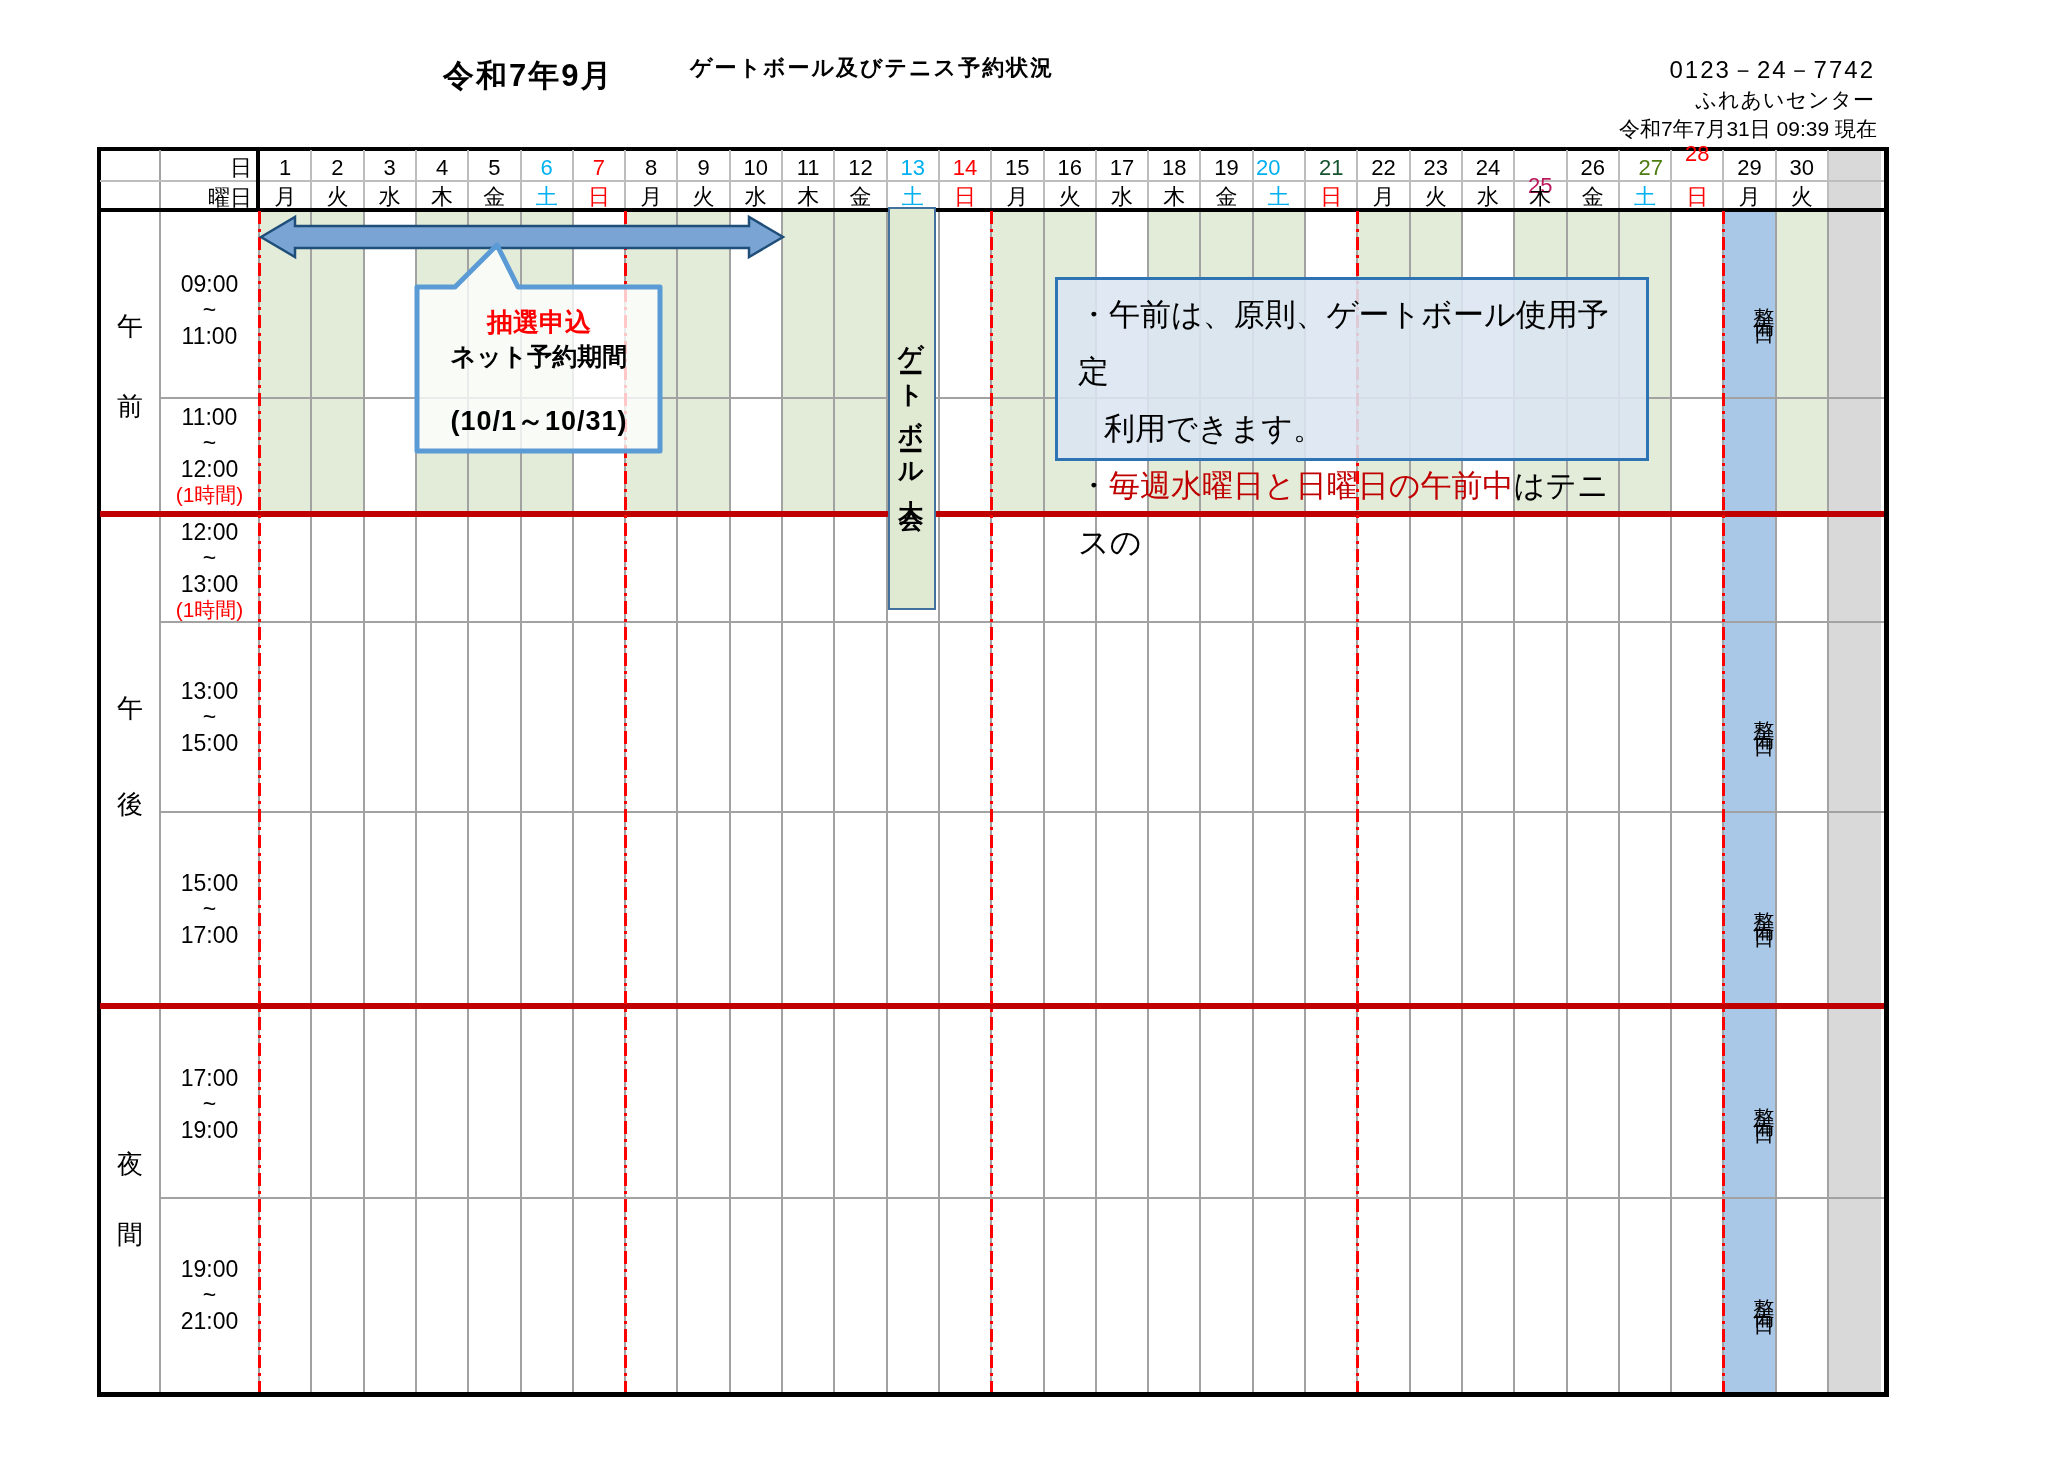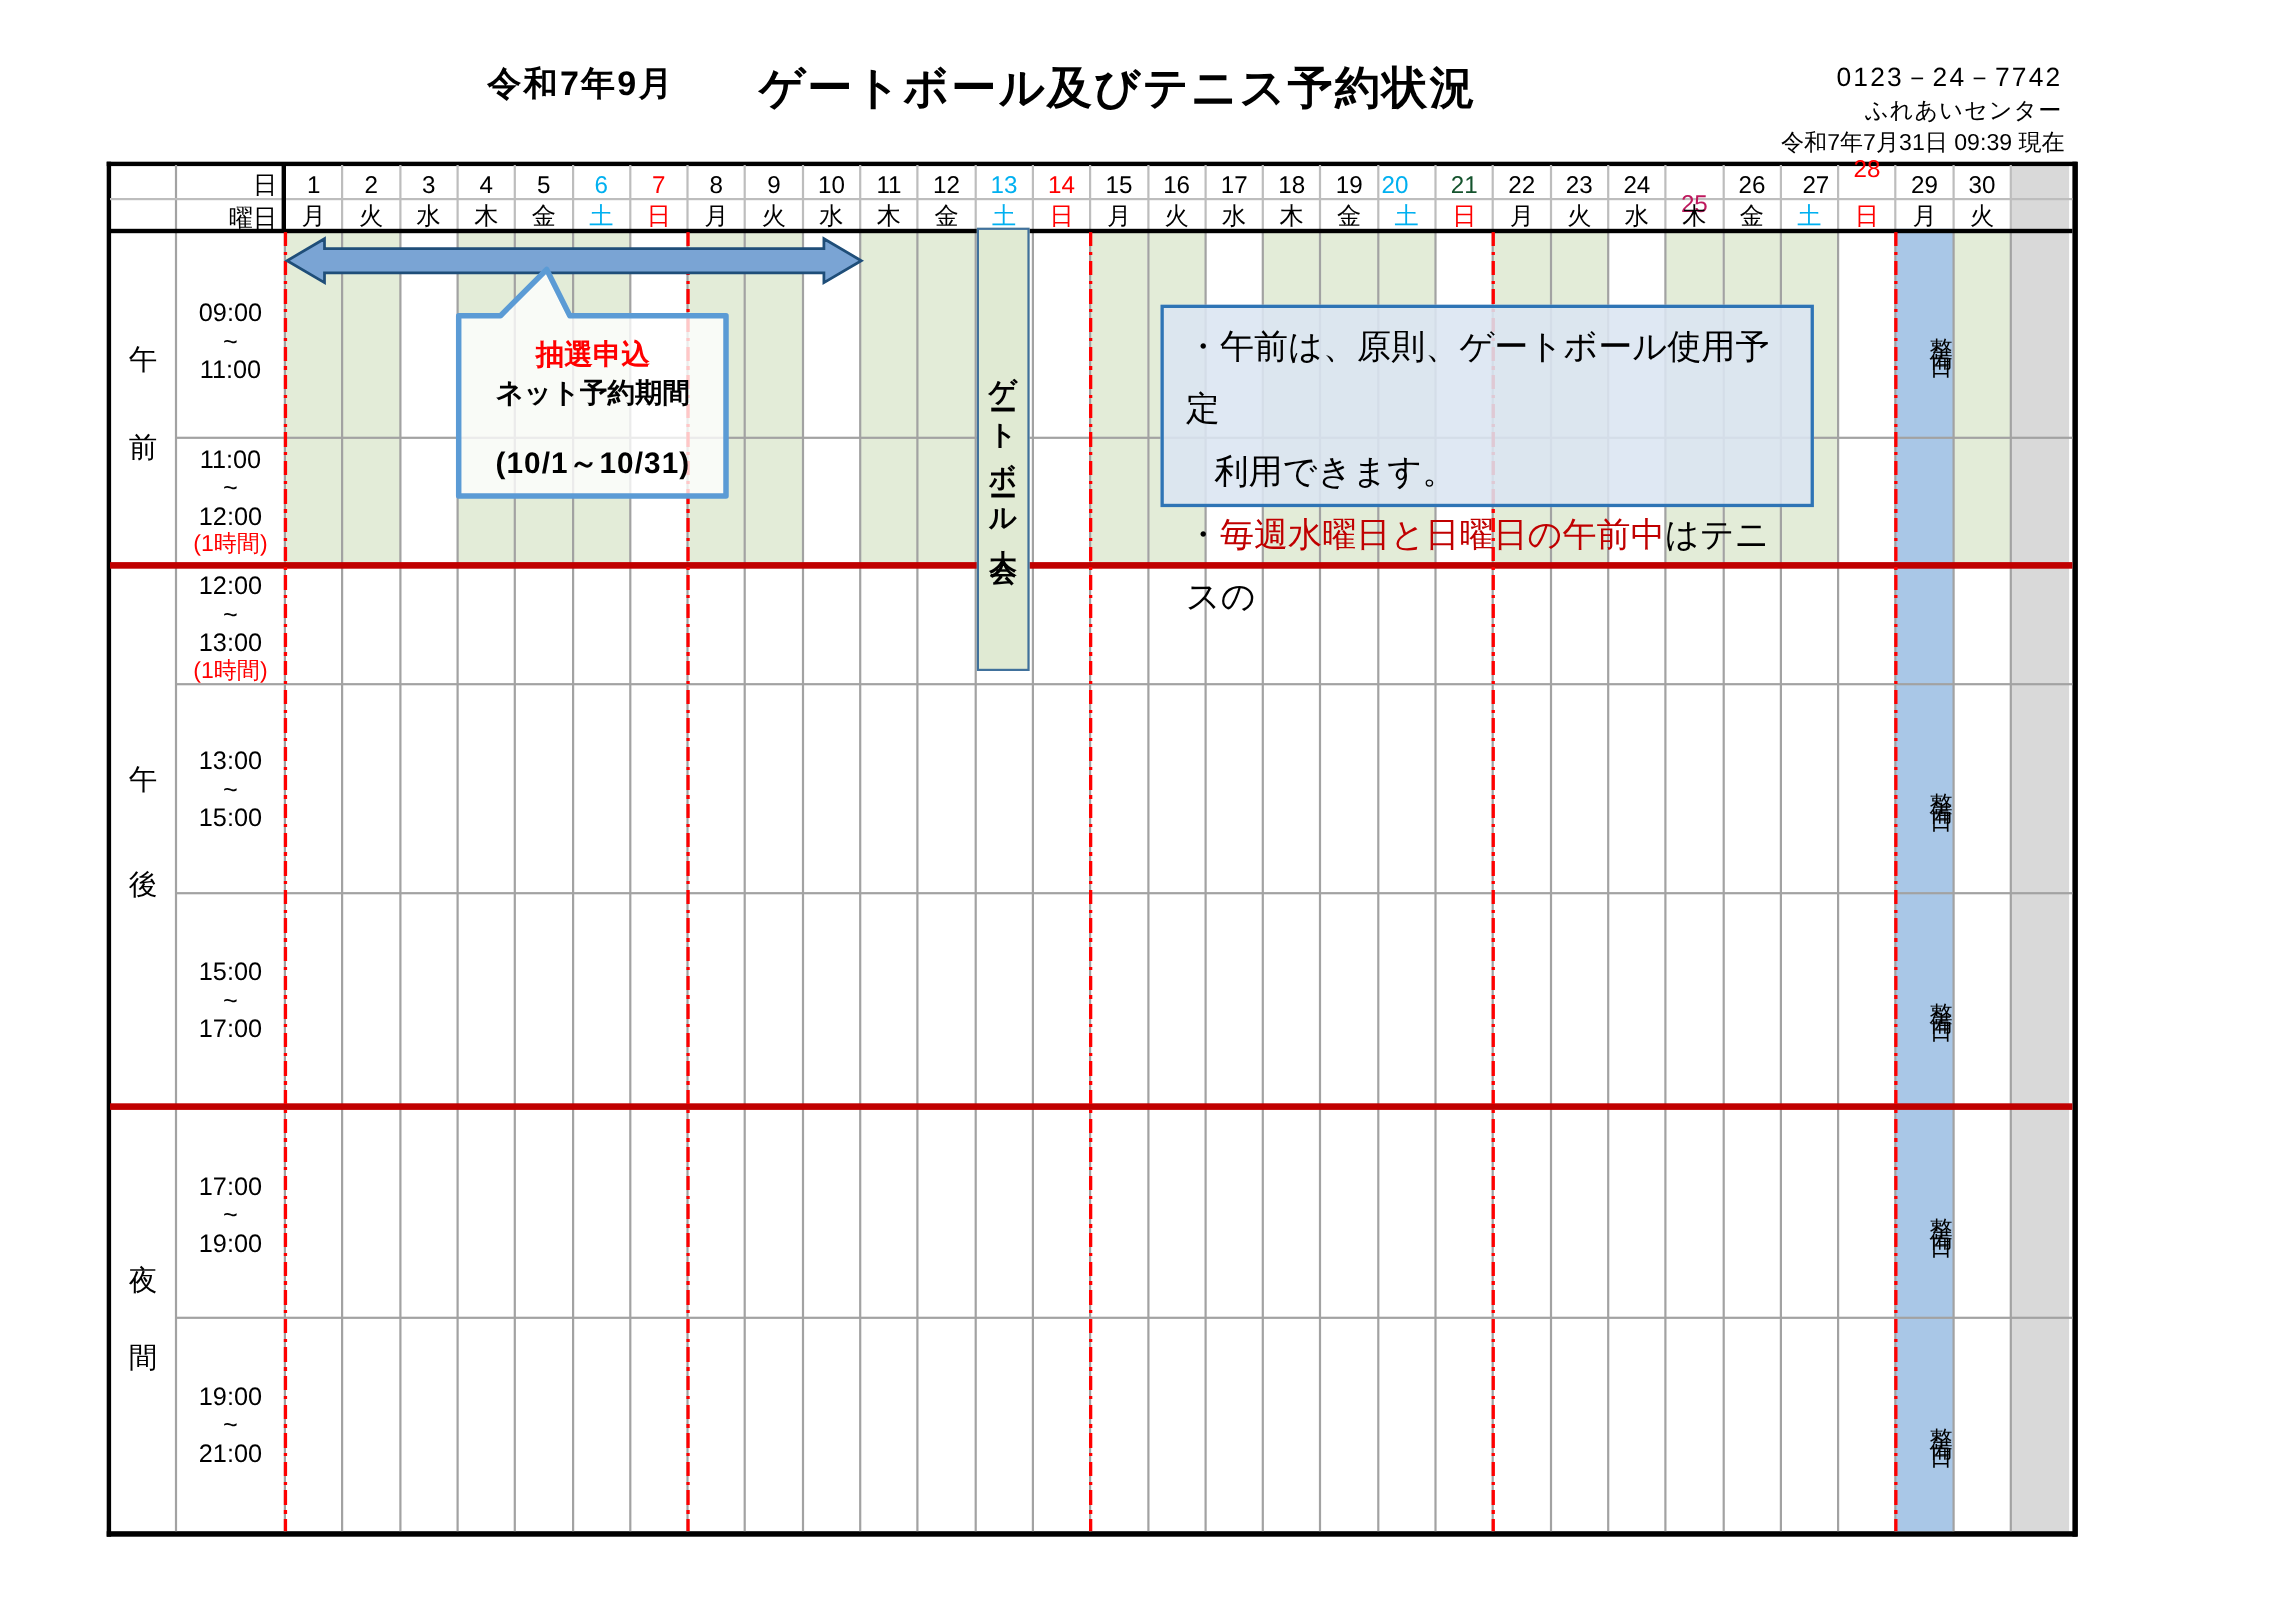--- a/index.html
+++ b/index.html
@@ -3,21 +3,21 @@
 <meta charset="utf-8">
 <style>
   html,body{margin:0;padding:0;background:#fff;}
   #stage{position:relative;width:2063px;height:1459px;background:#fff;overflow:hidden;
          font-family:"Liberation Sans","DejaVu Sans",sans-serif;color:#000;}
   .abs{position:absolute;}
   .ctr{text-align:center;}
   .vtext{writing-mode:vertical-rl;text-orientation:upright;}
   .hline,.vline{position:absolute;background:#a2a2a2;}
   .title-month{font-size:31px;font-weight:600;letter-spacing:2px;}
-  .title-main{font-size:41px;font-weight:600;letter-spacing:2px;}
+  .title-main{font-size:22px;font-weight:600;letter-spacing:2px;}
   .contact{font-size:24px;letter-spacing:2px;text-align:right;}
   .contact-sub{font-size:21px;letter-spacing:1px;text-align:right;}
   .asof{font-size:21px;text-align:right;}
   .hdr-num{font-size:22px;line-height:31px;}
   .hdr-wd{font-size:22px;line-height:27px;}
   .corner-lbl{font-size:22px;text-align:right;padding-right:10px;}
   .timelbl{font-size:23px;line-height:26px;text-align:center;}
   .timenote{color:#ff0000;font-size:21px;line-height:26px;}
   .seclbl{font-size:26px;width:60px;text-align:center;}
   .maint{font-size:21px;letter-spacing:9px;line-height:24px;}
@@ -200,21 +200,21 @@
       <div class="abs ctr hdr-num" style="left:1357.3px;top:152px;width:52.3px;color:#000;z-index:13">22</div>
       <div class="abs ctr hdr-wd" style="left:1357.3px;top:183px;width:52.3px;color:#000;z-index:13">月</div>
       <div class="abs ctr hdr-num" style="left:1409.6px;top:152px;width:52.3px;color:#000;z-index:13">23</div>
       <div class="abs ctr hdr-wd" style="left:1409.6px;top:183px;width:52.3px;color:#000;z-index:13">火</div>
       <div class="abs ctr hdr-num" style="left:1461.8999999999999px;top:152px;width:52.3px;color:#000;z-index:13">24</div>
       <div class="abs ctr hdr-wd" style="left:1461.8999999999999px;top:183px;width:52.3px;color:#000;z-index:13">水</div>
       <div class="abs ctr hdr-num" style="left:1514.1999999999998px;top:170px;width:52.3px;color:#be185d;z-index:13">25</div>
       <div class="abs ctr hdr-wd" style="left:1514.1999999999998px;top:183px;width:52.3px;color:#000;z-index:13">木</div>
       <div class="abs ctr hdr-num" style="left:1566.5px;top:152px;width:52.3px;color:#000;z-index:13">26</div>
       <div class="abs ctr hdr-wd" style="left:1566.5px;top:183px;width:52.3px;color:#000;z-index:13">金</div>
-      <div class="abs ctr hdr-num" style="left:1618.8px;top:152px;width:64px;color:#000000;z-index:13">27</div>
+      <div class="abs ctr hdr-num" style="left:1618.8px;top:152px;width:64px;color:#4d7c0f;z-index:13">27</div>
       <div class="abs ctr hdr-wd" style="left:1618.8px;top:183px;width:52.3px;color:#00b0f0;z-index:13">土</div>
       <div class="abs ctr hdr-num" style="left:1671.1px;top:138px;width:52.3px;color:#ff0000;z-index:13">28</div>
       <div class="abs ctr hdr-wd" style="left:1671.1px;top:183px;width:52.3px;color:#ff0000;z-index:13">日</div>
       <div class="abs ctr hdr-num" style="left:1723.3999999999999px;top:152px;width:52.3px;color:#000;z-index:13">29</div>
       <div class="abs ctr hdr-wd" style="left:1723.3999999999999px;top:183px;width:52.3px;color:#000;z-index:13">月</div>
       <div class="abs ctr hdr-num" style="left:1775.6999999999998px;top:152px;width:52.3px;color:#000;z-index:13">30</div>
       <div class="abs ctr hdr-wd" style="left:1775.6999999999998px;top:183px;width:52.3px;color:#000;z-index:13">火</div>
       <div class="abs seclbl" style="left:100px;top:309px;z-index:13">午</div>
       <div class="abs seclbl" style="left:100px;top:389px;z-index:13">前</div>
       <div class="abs seclbl" style="left:100px;top:691px;z-index:13">午</div>

